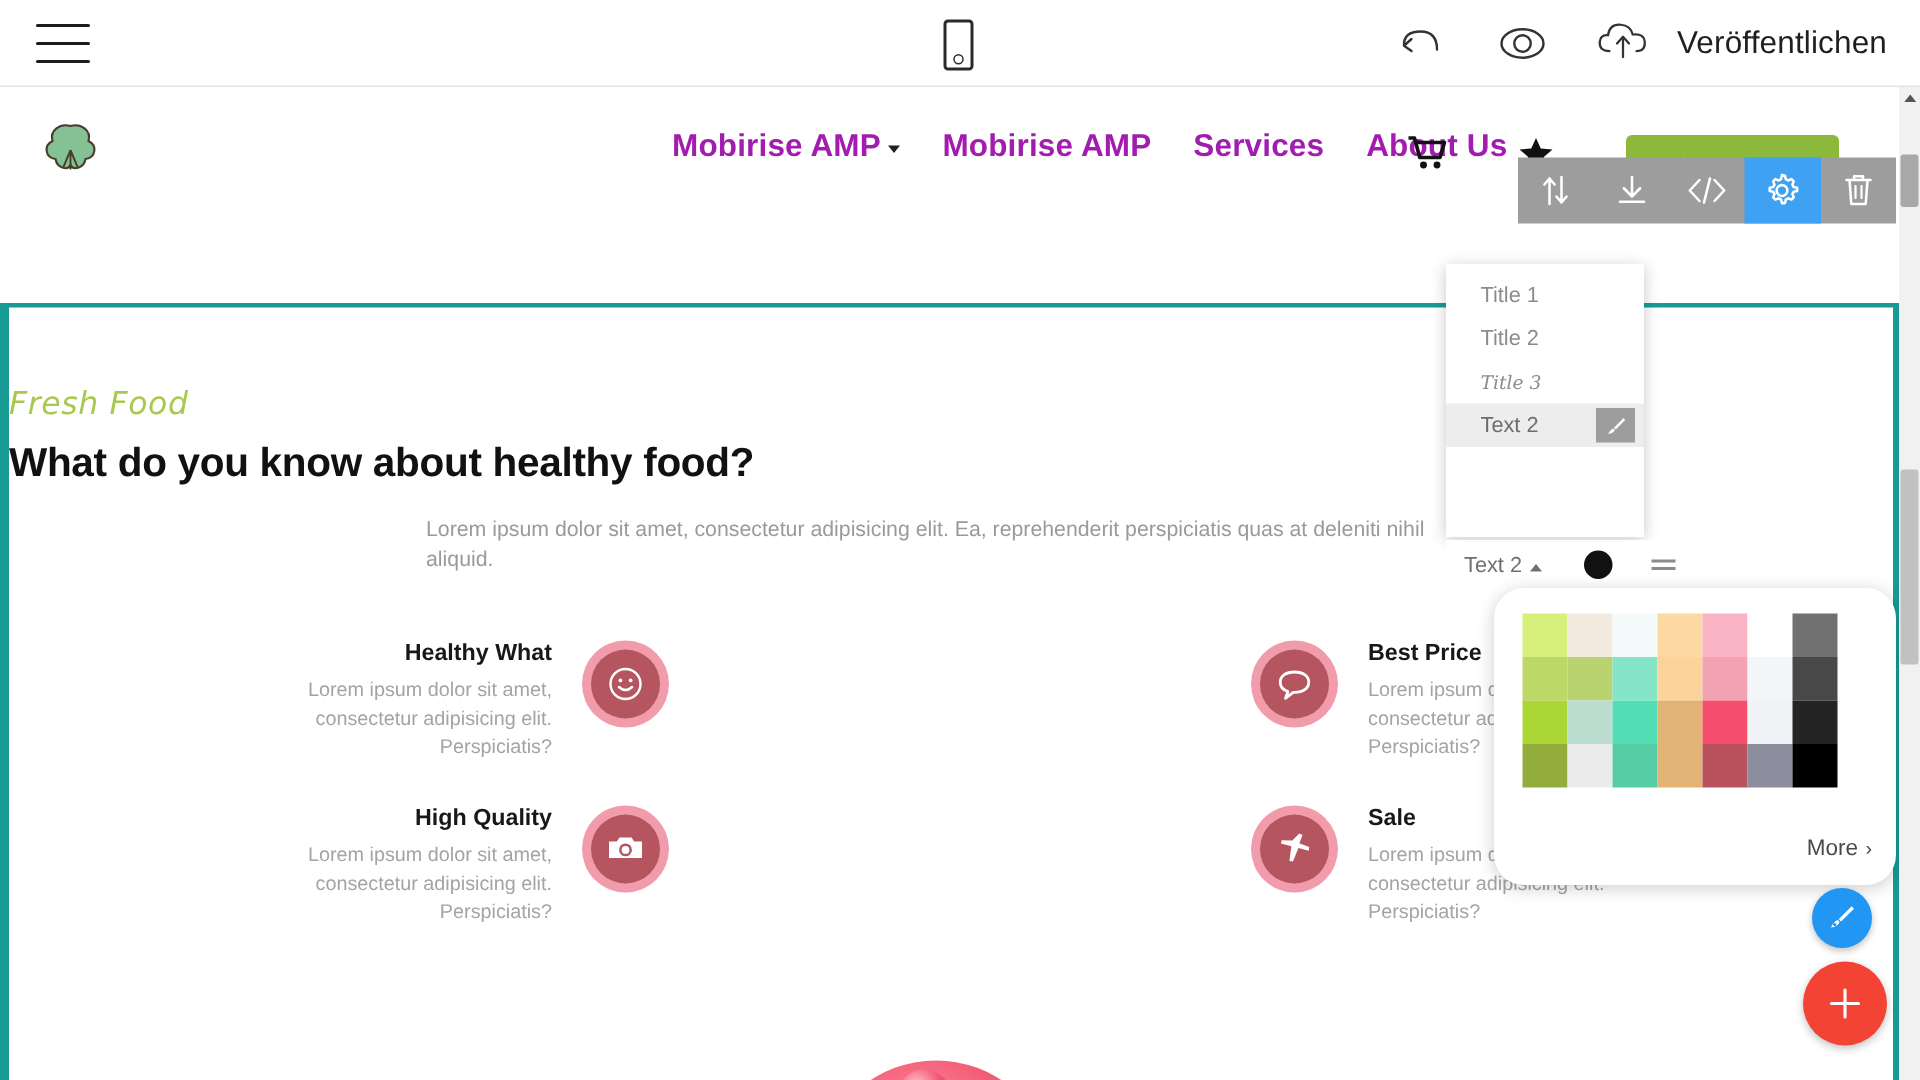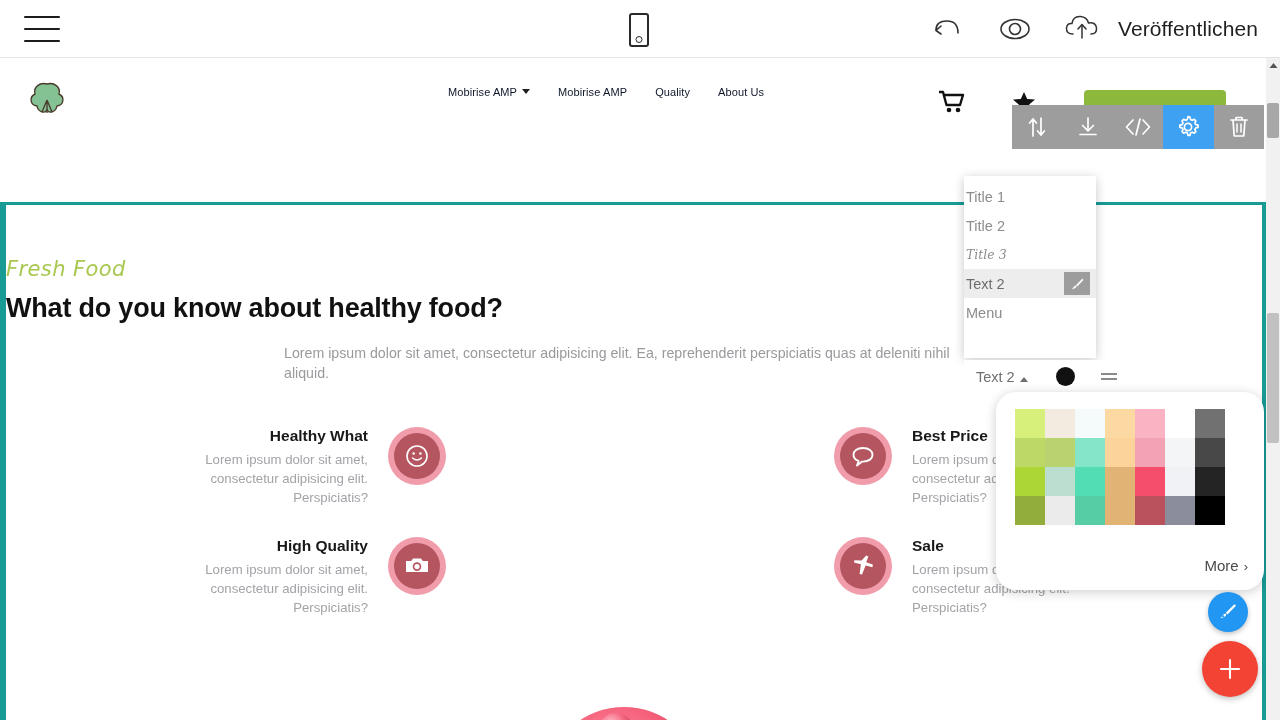--- a/index.html
+++ b/index.html
@@ -34,21 +34,21 @@
   .publish-btn { display:flex; align-items:center; gap:12px; cursor:pointer; padding-right:6px;}
   .publish-label { font-size:21px; color:#1f1f1f; font-weight:400; letter-spacing:0.1px;}
 
   
   .preview { position:absolute; left:0; top:58px; width:1268px; height:662px;
      background:#ffffff; overflow:hidden; }
 
   .site-nav { position:relative; height:86px; background:#fff; }
   .logo { position:absolute; left: 24px; top: 20px; width:46px; height:46px; }
   .nav-links { position:absolute; left: 448px; top: 28px; display:flex; align-items:center; gap:0; }
-  .nav-link { font-size:11px; font-weight:normal; color:#0f172a; margin-right: 28px;
+  .nav-link { font-size:21px; font-weight:bold; color:#a21caf; margin-right: 28px;
      white-space:nowrap; cursor:pointer; letter-spacing:0.1px;}
   .caret-down { display:inline-block; width:0;height:0; margin-left:5px;
      border-left:4px solid transparent;border-right:4px solid transparent;border-top:5px solid #202020;
      vertical-align: 2px;}
   .cart-icon { position:absolute; left: 938px; top: 32px; cursor:pointer;}
   .star-icon { position:absolute; left:1012px; top: 33px; }
   .contact-btn { position:absolute; left:1084px; top: 32px; width:142px; height:42px;
      background:#8cb83c; border-radius:4px; color:#fff; font-size:14.5px; font-weight:bold;
      display:flex; align-items:center; justify-content:center; cursor:pointer; }
 
@@ -80,21 +80,21 @@
 
   
   .edit-toolbar { position:absolute; left:1012px; top:105px; width:252px; height:44px;
      background:#9d9d9d; display:flex; }
   .et-btn { flex:1; display:flex; align-items:center; justify-content:center; cursor:pointer; }
   .et-btn.active { background:#3ea1f2; }
 
   
   .style-menu { position:absolute; left:964px; top:176px; width:132px; height:182px;
      background:#fff; box-shadow:0 2px 10px rgba(0,0,0,.22); padding:6px 0; }
-  .sm-item { height:29px; display:flex; align-items:center; padding-left:2px;
+  .sm-item { height:29px; display:flex; align-items:center; padding-left:23px;
      font-size:14.5px; color:#8c8c8c; cursor:pointer; position:relative;text-align:right; }
   .sm-item.sel { background:#ededed; color:#6d6d6d; }
   .sm-item.t3 { font-style:italic; font-size:12.5px; font-family:"DejaVu Serif", serif; }
   .sm-brush { position:absolute; right:6px; top:3px; width:26px; height:23px;
      background:#9d9d9d; display:flex; align-items:center; justify-content:center; }
 
   
   .fmt-bar { position:absolute; left:964px; top:360px; width:160px; height:33px;
      background:#fff; display:flex; align-items:center; }
   .fmt-sel { font-size:14.5px; color:#6f6f6f; margin-left:12px; cursor:pointer; }
@@ -180,21 +180,21 @@
           <path d="M23 6 C16 4 9 9 11 16 C5 19 6 27 13 28 C14 34 21 36 23 32 C25 36 32 34 33 28 C40 27 41 19 35 16 C37 9 30 4 23 6 Z" fill="#84c294" stroke="#4a3b2c" stroke-width="1.4"></path>
           <path d="M23 22 L18 34 M23 22 L28 34 M23 22 L23 35" stroke="#4a3b2c" stroke-width="1.3" fill="none"></path>
         </svg>
       </div>
 
       <div class="nav-links">
         <span class="nav-link">
           <span>Mobirise AMP</span><i class="caret-down"></i>
         </span>
         <span class="nav-link">Mobirise AMP</span>
-        <span class="nav-link">Quality</span>
+        <span class="nav-link">Services</span>
         <span class="nav-link">About Us</span>
       </div>
 
       <div class="cart-icon">
         <svg width="28" height="24" viewBox="0 0 28 24">
           <path d="M1 2 L5 2 L8.5 15 L22 15 L25 5 L6.5 5" fill="none" stroke="#111" stroke-width="2.4" stroke-linejoin="round"></path>
           <circle cx="11" cy="20" r="2.3" fill="#111"></circle>
           <circle cx="20" cy="20" r="2.3" fill="#111"></circle>
         </svg>
       </div>
@@ -362,21 +362,20 @@
     <div class="sm-item t3">Title 3</div>
     <div class="sm-item sel">
       <span>Text 2</span>
       <span class="sm-brush">
         <svg width="15" height="14" viewBox="0 0 15 14">
           <path d="M12.4 1.6 L6 8.2 L7.2 9.4 L13.4 3 Z" fill="#fff"></path>
           <path d="M5.6 8.6 C4 9 3.2 10.6 2 12.4 C4.2 11.8 6 11.2 6.6 9.6 Z" fill="#fff"></path>
         </svg>
       </span>
     </div>
-    <div class="sm-item">Menu</div>
   </div>
 
   <div class="fmt-bar">
     <span class="fmt-sel">
       <span>Text 2</span><i class="caret-up"></i>
     </span>
     <span class="fmt-dot"></span>
     <span class="fmt-lines">
       <i></i>
       <i></i>

